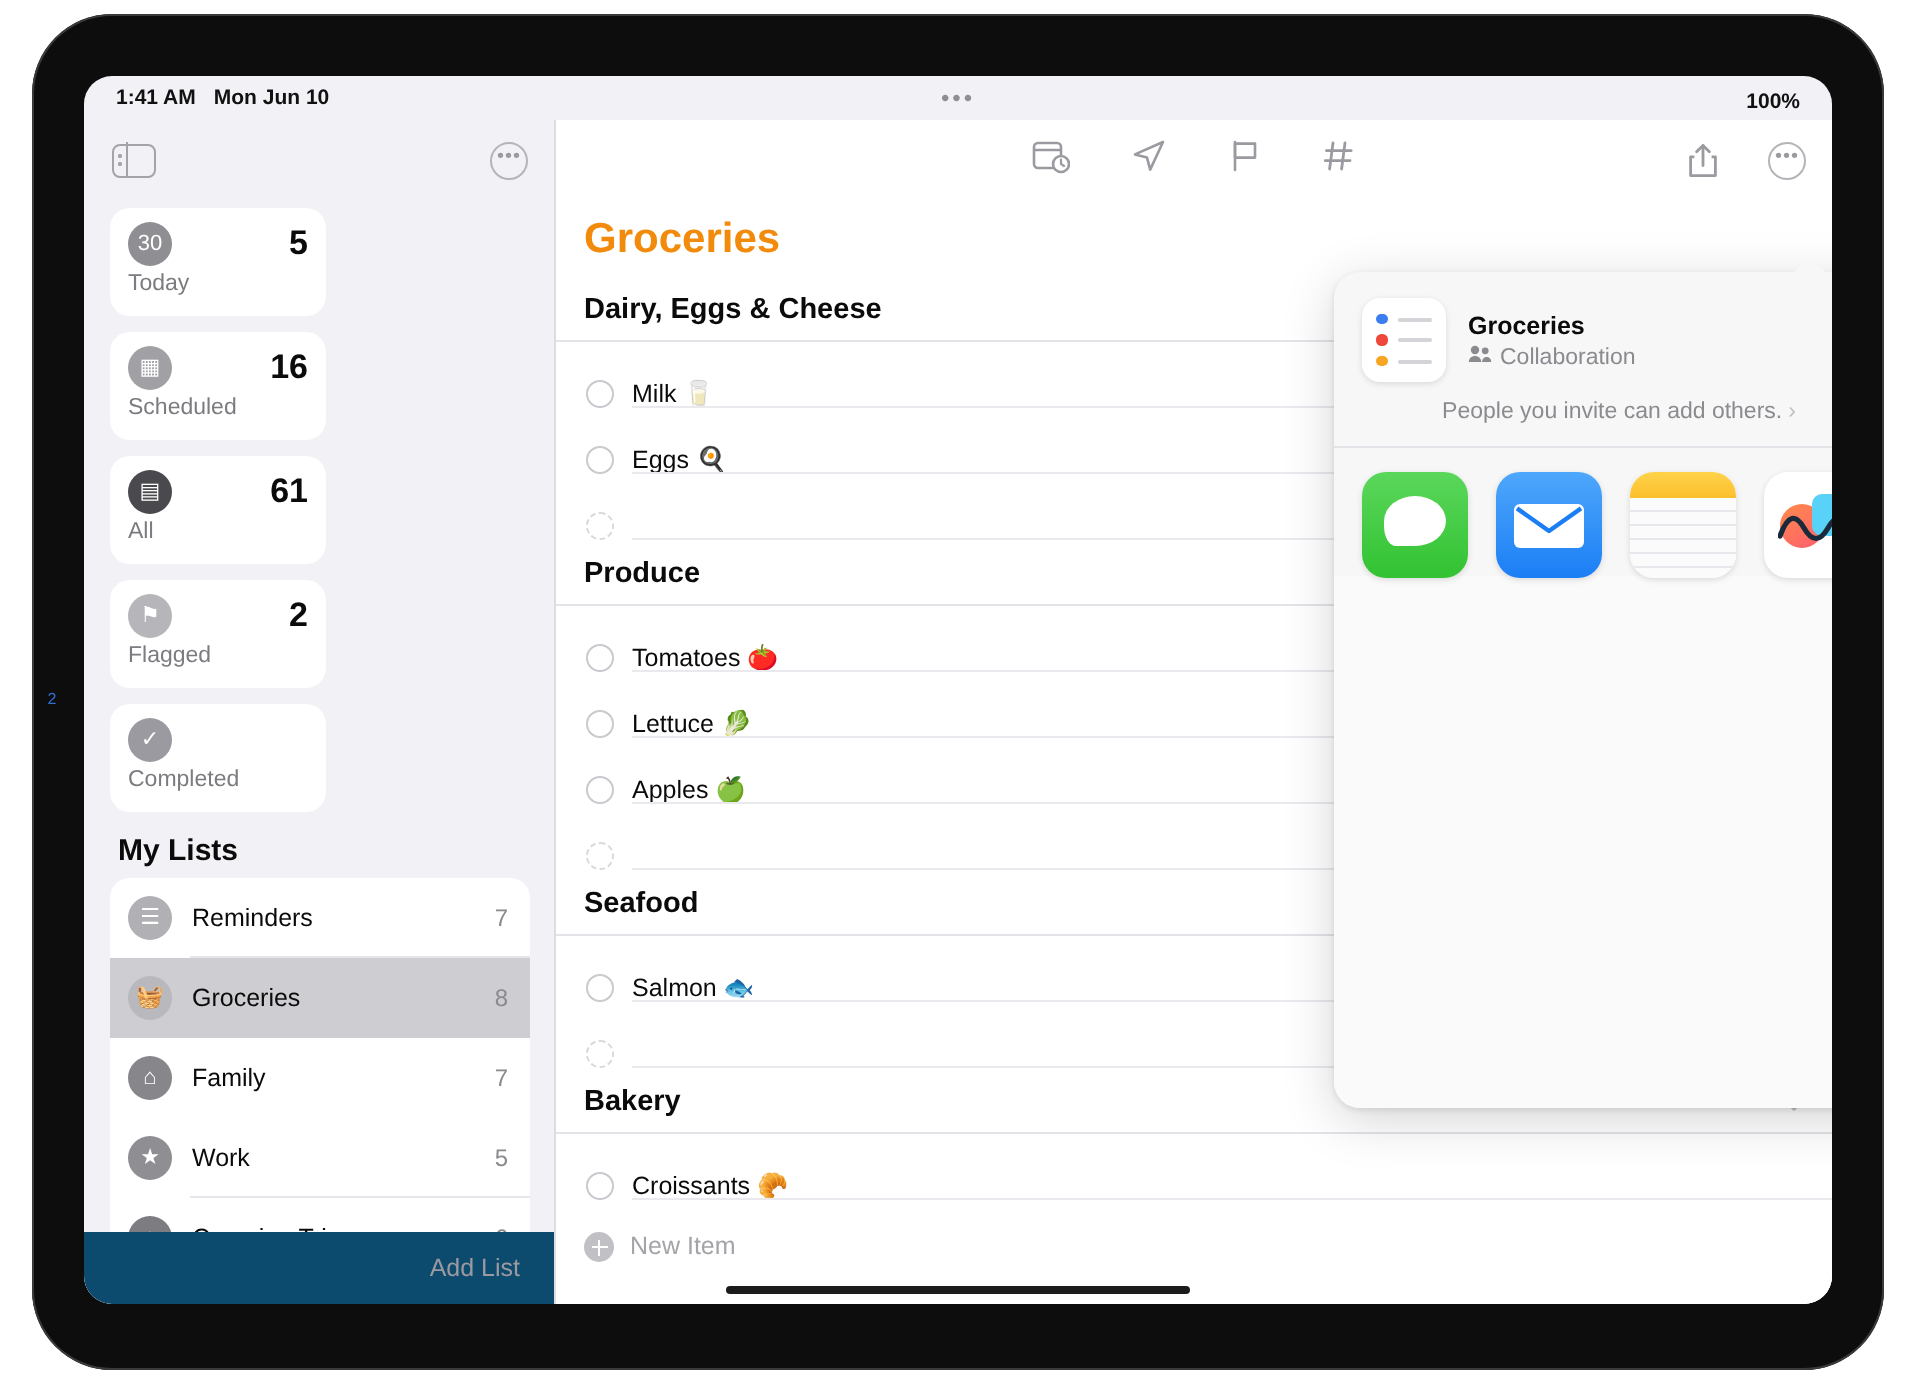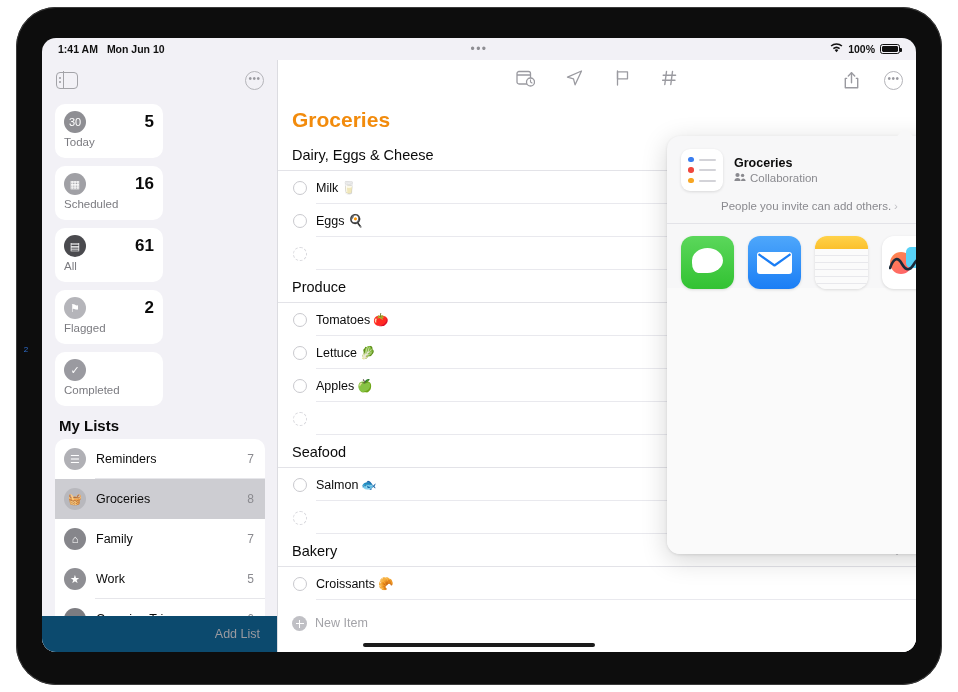--- a/index.html
+++ b/index.html
@@ -26,21 +26,21 @@
     font-family:"Liberation Sans", sans-serif;
   }
 
   
   #status-bar {
     position:absolute; left:0; top:0; width:874px; height:22px;
     display:flex; align-items:center; padding:0 16px; font-size:10.5px;
     font-weight:bold; color:#111;
   }
   .sb-left { display:flex; gap:9px; align-items:center; }
-  .sb-right { margin-left:auto; display:flex; gap:5px; align-items:center; }
+  .sb-right { margin-left:auto; display:flex; gap:5px; align-items:center;flex-direction:column; }
   .wifi-glyph { font-size:10px; }
   .battery {
     width:20px; height:10px; border:1.2px solid #111; border-radius:2.6px;
     position:relative; display:inline-block;
   }
   .battery::after {
     content:""; position:absolute; right:-3px; top:3px; width:1.8px; height:4px;
     background:#111; border-radius:0 1px 1px 0;
   }
   .battery > i { position:absolute; left:1.2px; top:1.2px; bottom:1.2px; right:1.2px;
@@ -153,28 +153,28 @@
     display:flex; align-items:center; justify-content:center;
     position:relative; z-index:12;
   }
 
   #list-title {
     font-size:21px; font-weight:bold; color:#f28b0c; padding:8px 0 6px 14px;
   }
 
   .section { position:relative; }
   .section-head {
-    font-size:14.5px; font-weight:normal; color:#0b0b0b;
+    font-size:14.5px; font-weight:bold; color:#0b0b0b;
     padding:9px 14px 7px 14px; display:flex; align-items:center;
   }
   .section-chevron { margin-left:auto; color:#c0c0c5; font-size:12px; }
   .section-rule { height:1px; background:#e3e3e8; margin-left:0; }
 
   .item-row {
-    height:33px; display:flex; align-items:center; padding-left:15px;
+    height:33px; display:flex; align-items:flex-end; padding-left:15px;
     position:relative;
   }
   .item-rule { position:absolute; left:38px; right:0; bottom:0; height:1px; background:#e9e9ee; }
   .bubble {
     width:14px; height:14px; border-radius:50%; border:1.3px solid #c9c9ce; flex:none;
   }
   .bubble.dashed { border-style:dashed; border-color:#d8d8dd; }
   .item-text { font-size:12.5px; color:#0b0b0b; margin-left:9px; }
 
   

